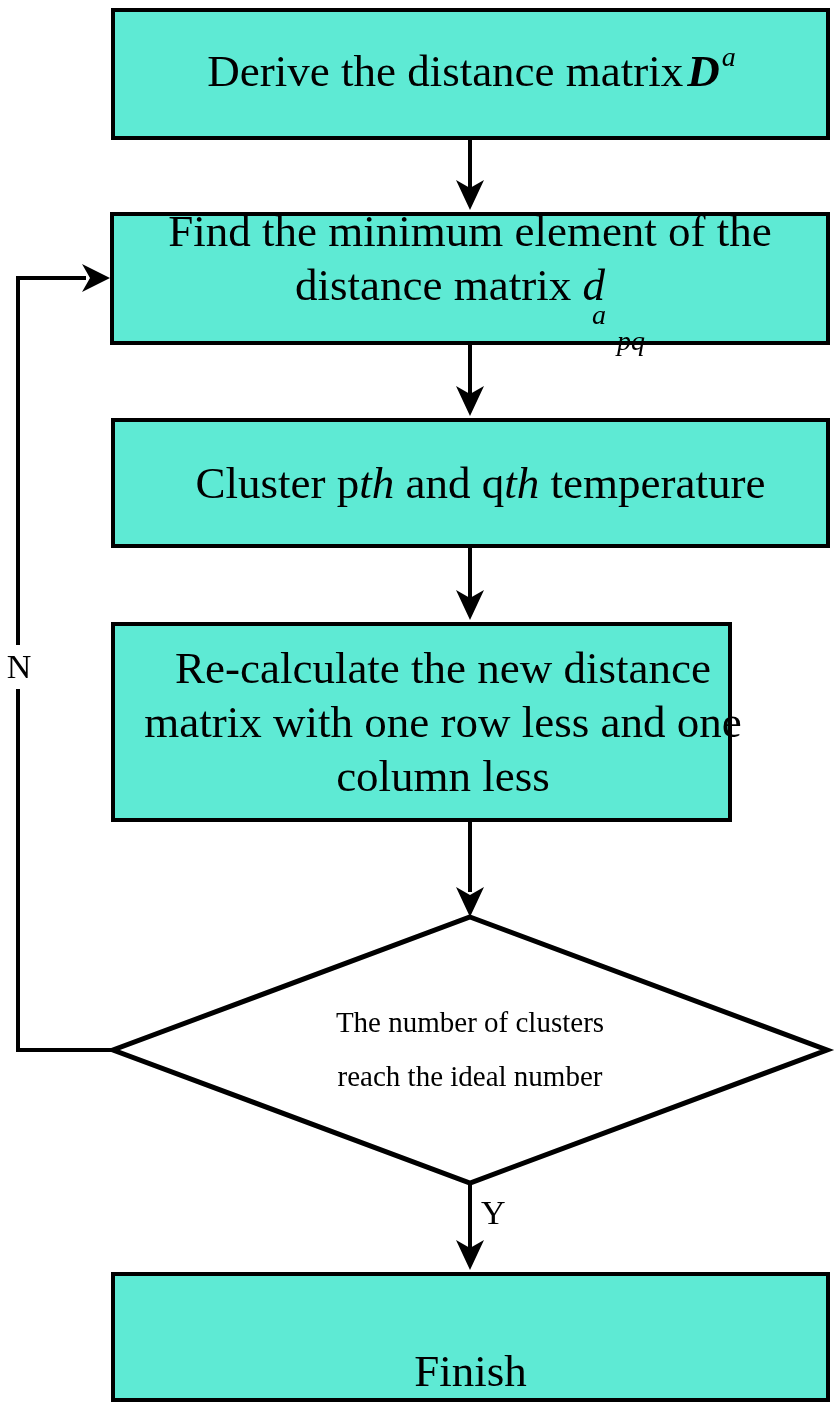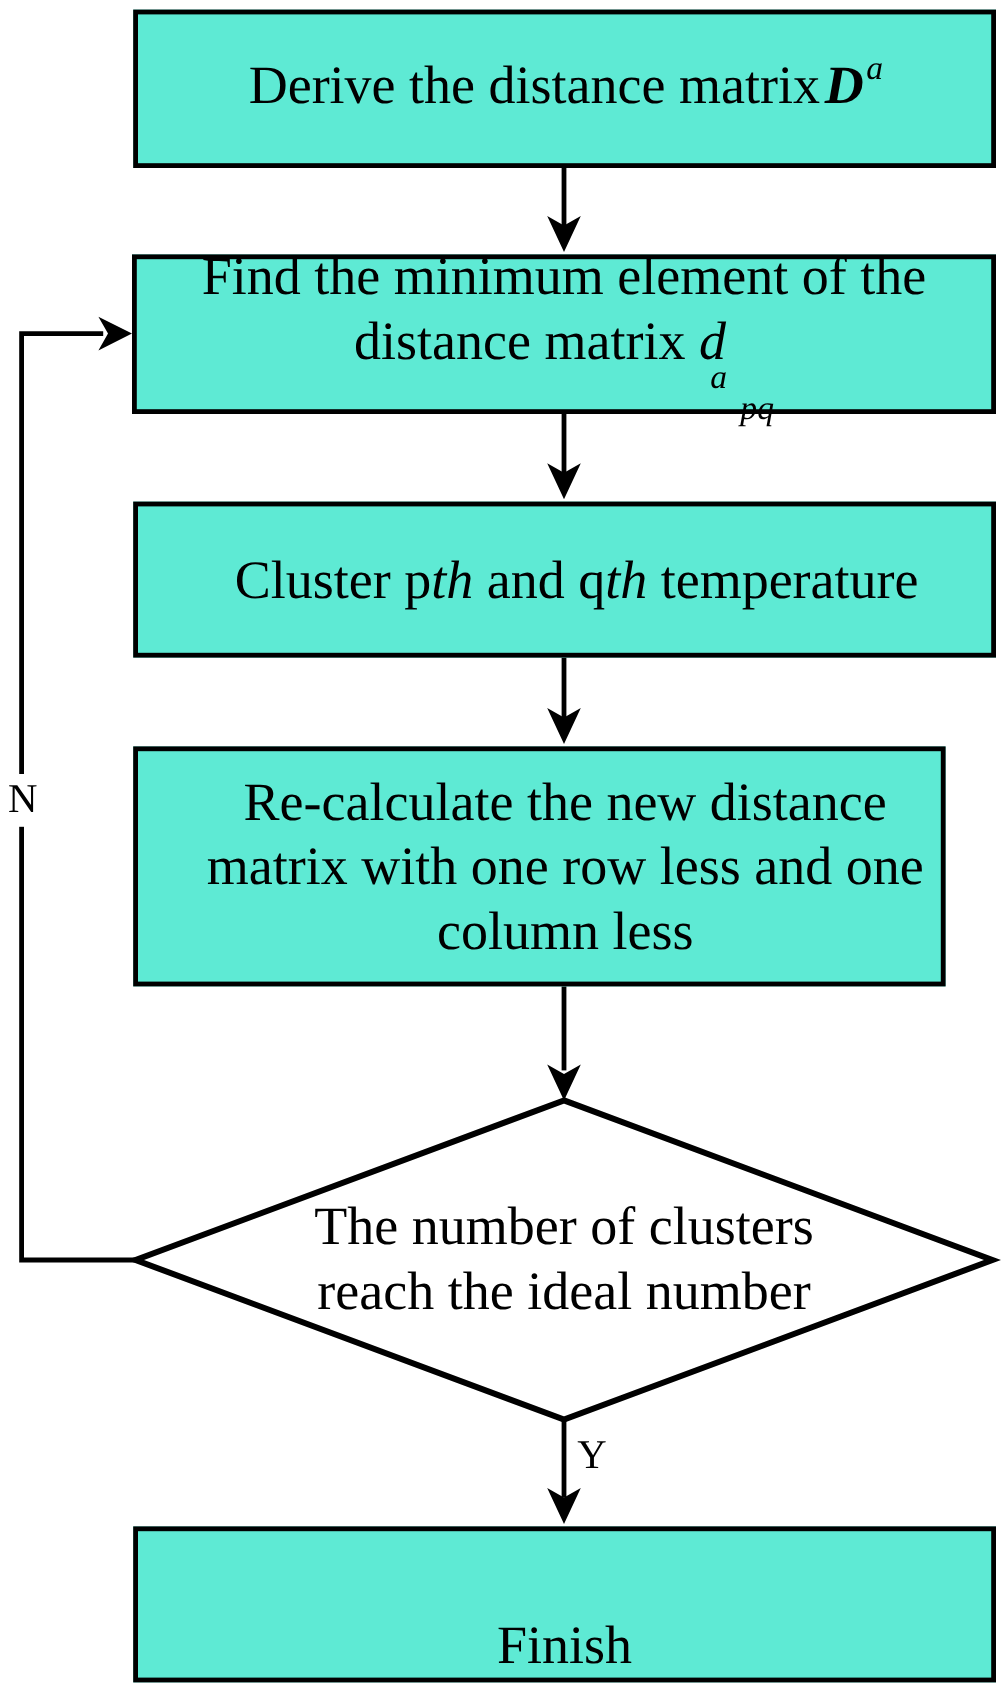--- a/index.html
+++ b/index.html
@@ -33,29 +33,29 @@
     justify-content: center;
     align-items: center;
     text-align: center;
     font-size: 45px;
     line-height: 54px;
     white-space: nowrap;
   }
   .node-derive   { left: 111px; top: 8px;    width: 719px; height: 132px; }
   .node-find     { left: 110px; top: 212px;  width: 720px; height: 133px; text-align: center; }
   .node-cluster  { left: 111px; top: 418px;  width: 719px; height: 130px; padding-left: 20px; }
-  .node-recalc   { left: 111px; top: 622px;  width: 677px; height: 200px; padding-left: 43px; }
+  .node-recalc   { left: 111px; top: 622px;  width: 621px; height: 200px; padding-left: 43px; }
   .node-finish   { left: 111px; top: 1272px; width: 719px; height: 130px; justify-content: flex-end; }
   .decision-text {
     position: absolute;
     left: 190px;
     top: 995px;
     width: 560px;
     text-align: center;
-    font-size: 45px;
+    font-size: 29px;
     line-height: 54px;
     white-space: nowrap;
   }
   .it { font-style: italic; }
   .var-bold {
     font-weight: bold;
     font-style: italic;
     padding-left: 4px;
   }
   .sup-top {

